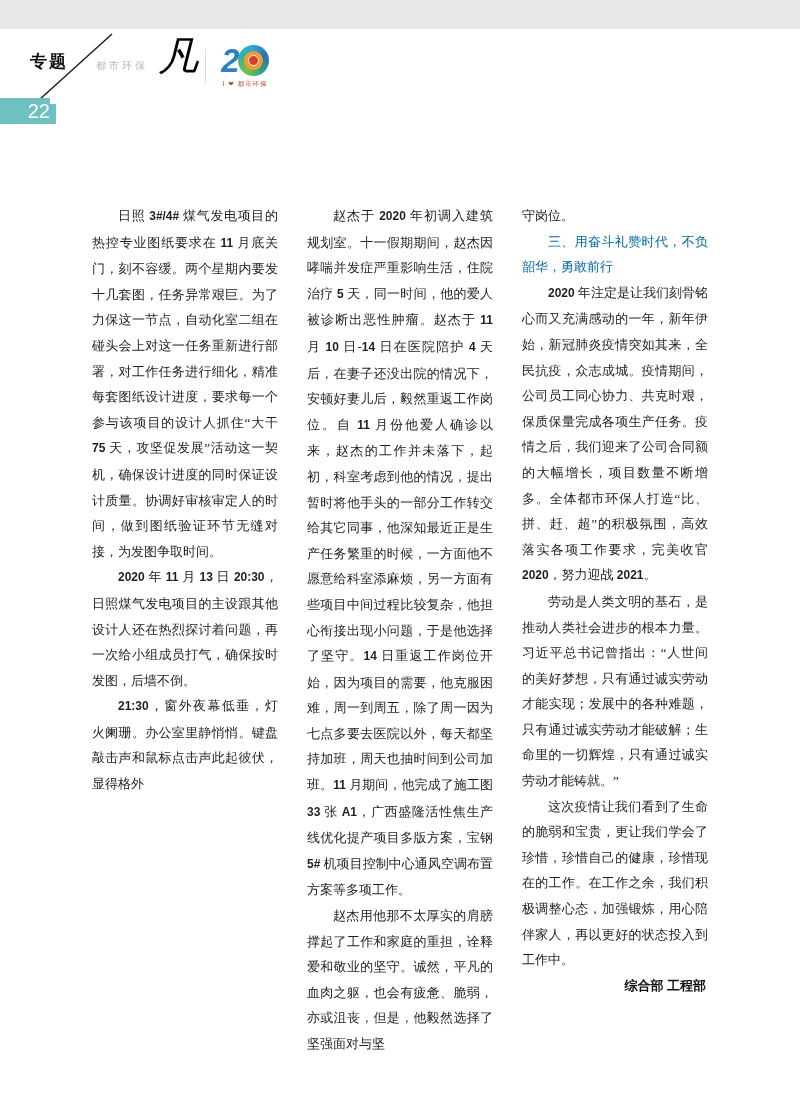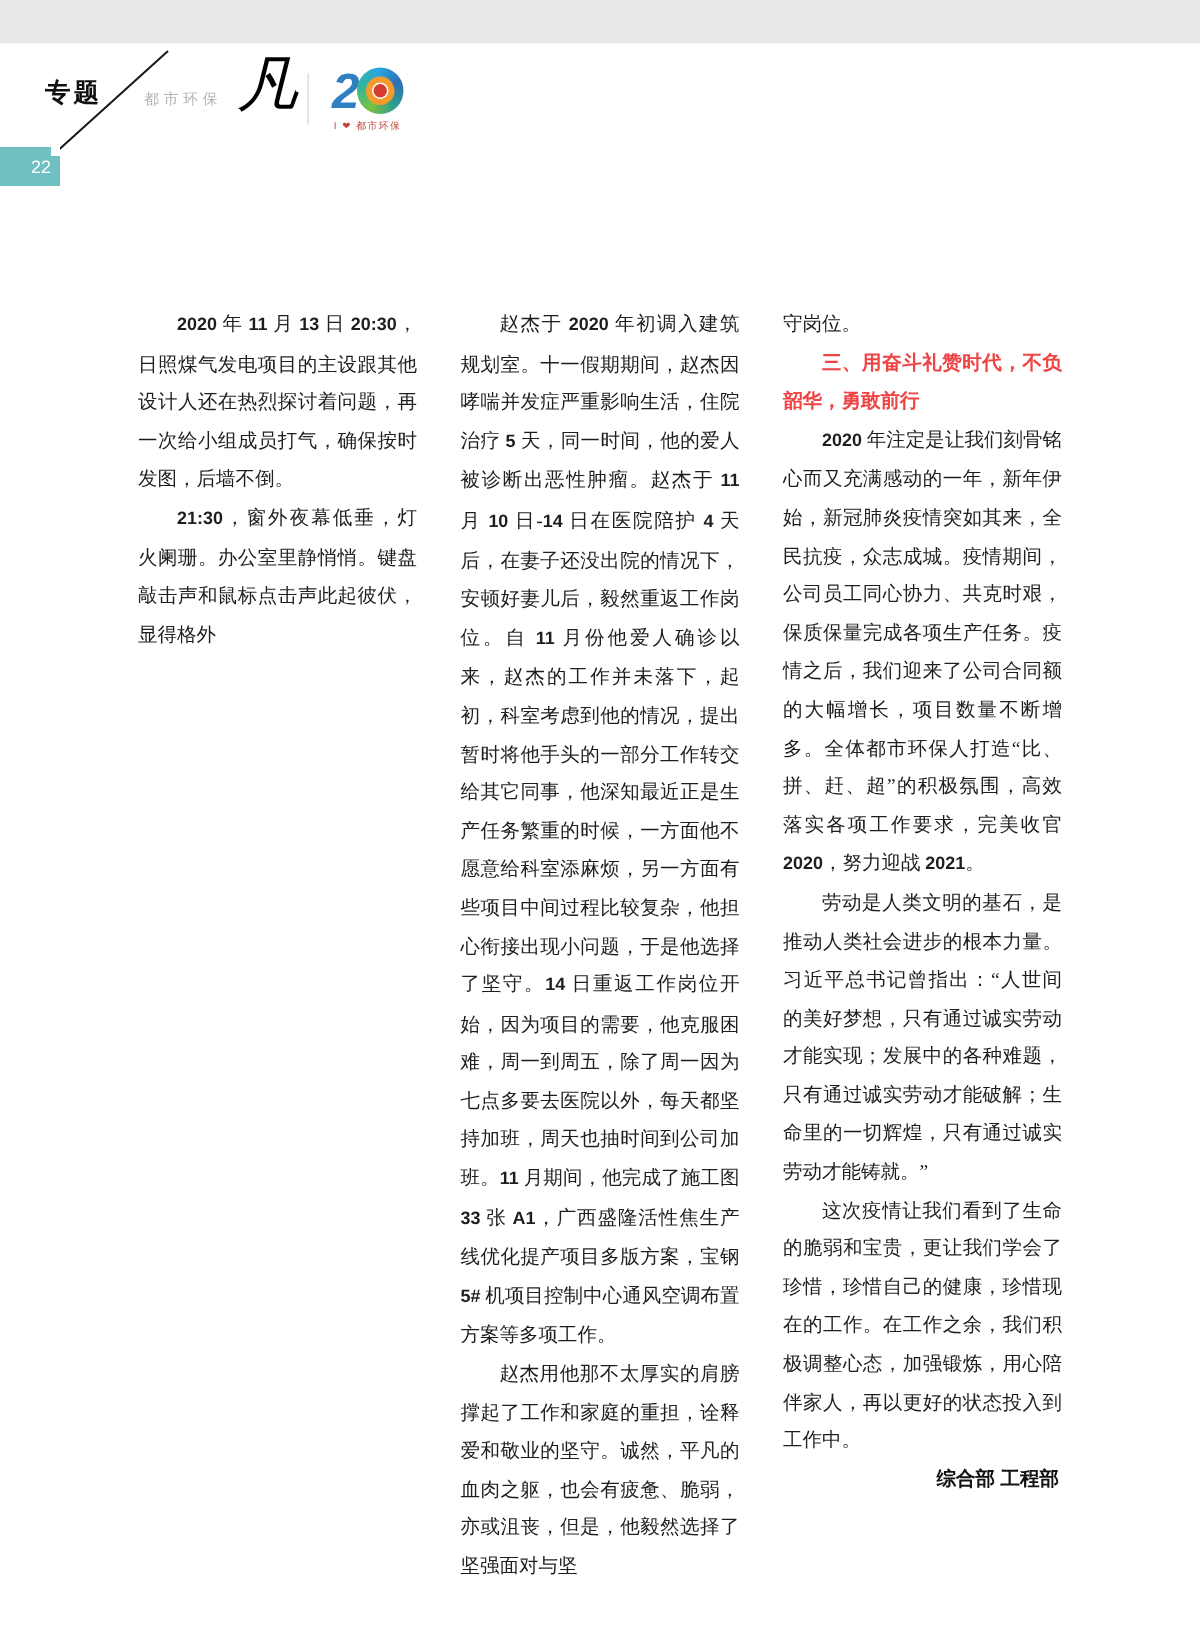--- a/index.html
+++ b/index.html
@@ -8,24 +8,24 @@
     overflow:hidden;font-family:"Liberation Serif","DejaVu Serif",serif;color:#1e1e1e;margin-top:29px;
   }
   
   .hdr-label{
     position:absolute;left:30px;top:21px;
     font-family:"Liberation Sans","DejaVu Sans",sans-serif;
     font-weight:bold;font-size:17px;letter-spacing:2px;color:#101010;
   }
   .hdr-line{position:absolute;left:0;top:0;width:130px;height:80px;}
   .pagenum{
-    position:absolute;left:0;top:69px;width:40px;height:26px;
+    position:absolute;left:0;top:69px;width:56px;height:26px;
     background:#6fc0c1;color:#fff;
     font-family:"Liberation Sans","DejaVu Sans",sans-serif;
-    font-size:12px;line-height:26px;text-align:right;padding-right:6px;
+    font-size:20px;line-height:26px;text-align:right;padding-right:6px;
     box-sizing:border-box;
   }
   .notch{position:absolute;right:0;top:0;width:6px;height:6px;background:#ffffff;}
   .brand-text{
     position:absolute;left:96px;top:30px;
     font-family:"Liberation Sans","DejaVu Sans",sans-serif;
     font-size:10px;letter-spacing:3px;color:#b3b3b3;
   }
   .calli{
     position:absolute;left:158px;top:8px;
@@ -60,21 +60,21 @@
     display:grid;grid-template-columns:186px 186px 186px;justify-content:space-between;
   }
   .col{width:186px;}
   .col p{
     margin:0;font-size:13px;line-height:25.6px;
     text-align:justify;text-justify:inter-character;color:#1e1e1e;
   }
   .col p.indent{text-indent:2em;}
   .col p.heading{
     font-family:"Liberation Sans","DejaVu Sans",sans-serif;
-    font-weight:bold;color:#ef4444;
+    font-weight:normal;color:#0369a1;
   }
   .col p.signature{
     font-family:"Liberation Sans","DejaVu Sans",sans-serif;
     font-weight:bold;text-align:right;padding-right:2px;color:#111;
   }
   .num{
     font-family:"Liberation Sans","DejaVu Sans",sans-serif;
     font-weight:bold;font-size:0.92em;
   }
 </style>
@@ -105,20 +105,21 @@
         <span class="l20-inner">
           <span class="l20-dot"></span>
         </span>
       </span>
     </div>
     <div class="l20-tag">I ❤ 都市环保</div>
   </div>
 
   <div id="columns" class="columns">
       <div class="col">
+        <p class="body indent">日照 <span class="num">3#/4#</span> 煤气发电项目的热控专业图纸要求在 <span class="num">11</span> 月底关门，刻不容缓。两个星期内要发十几套图，任务异常艰巨。为了力保这一节点，自动化室二组在碰头会上对这一任务重新进行部署，对工作任务进行细化，精准每套图纸设计进度，要求每一个参与该项目的设计人抓住“大干<span class="num">75</span> 天，攻坚促发展”活动这一契机，确保设计进度的同时保证设计质量。协调好审核审定人的时间，做到图纸验证环节无缝对接，为发图争取时间。</p>
         <p class="body indent"><span class="num">2020</span> 年 <span class="num">11</span> 月 <span class="num">13</span> 日 <span class="num">20:30</span>，日照煤气发电项目的主设跟其他设计人还在热烈探讨着问题，再一次给小组成员打气，确保按时发图，后墙不倒。</p>
         <p class="body indent"><span class="num">21:30</span>，窗外夜幕低垂，灯火阑珊。办公室里静悄悄。键盘敲击声和鼠标点击声此起彼伏，显得格外</p>
       </div>
       <div class="col">
         <p class="body indent">赵杰于 <span class="num">2020</span> 年初调入建筑规划室。十一假期期间，赵杰因哮喘并发症严重影响生活，住院治疗 <span class="num">5</span> 天，同一时间，他的爱人被诊断出恶性肿瘤。赵杰于 <span class="num">11</span> 月 <span class="num">10</span> 日-<span class="num">14</span> 日在医院陪护 <span class="num">4</span> 天后，在妻子还没出院的情况下，安顿好妻儿后，毅然重返工作岗位。自 <span class="num">11</span> 月份他爱人确诊以来，赵杰的工作并未落下，起初，科室考虑到他的情况，提出暂时将他手头的一部分工作转交给其它同事，他深知最近正是生产任务繁重的时候，一方面他不愿意给科室添麻烦，另一方面有些项目中间过程比较复杂，他担心衔接出现小问题，于是他选择了坚守。<span class="num">14</span> 日重返工作岗位开始，因为项目的需要，他克服困难，周一到周五，除了周一因为七点多要去医院以外，每天都坚持加班，周天也抽时间到公司加班。<span class="num">11</span> 月期间，他完成了施工图 <span class="num">33</span> 张 <span class="num">A1</span>，广西盛隆活性焦生产线优化提产项目多版方案，宝钢 <span class="num">5#</span> 机项目控制中心通风空调布置方案等多项工作。</p>
         <p class="body indent">赵杰用他那不太厚实的肩膀撑起了工作和家庭的重担，诠释爱和敬业的坚守。诚然，平凡的血肉之躯，也会有疲惫、脆弱，亦或沮丧，但是，他毅然选择了坚强面对与坚</p>
       </div>
       <div class="col">
         <p class="body">守岗位。</p>
         <p class="heading indent">三、用奋斗礼赞时代，不负韶华，勇敢前行</p>

